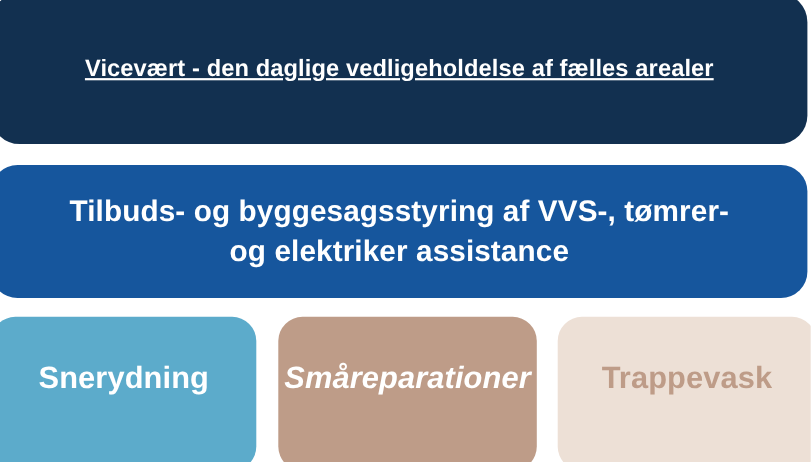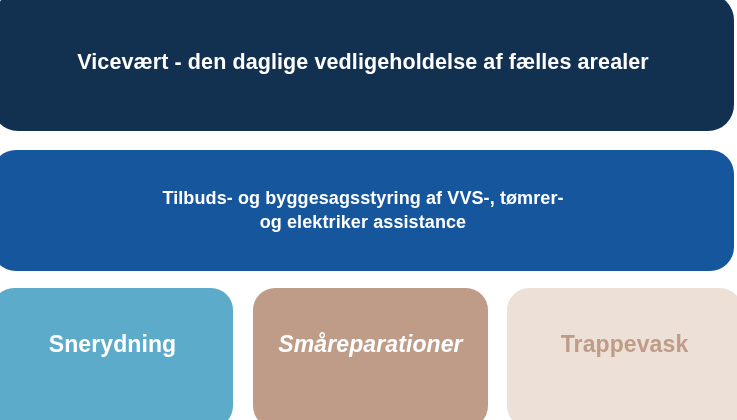--- a/index.html
+++ b/index.html
@@ -43,43 +43,44 @@
   #card-vicevaert {
     left: -8px;
     top: -6px;
     width: 742px;
     height: 137px;
     border-radius: 26px;
   }
   #card-vicevaert .card-label {
     font-size: 21.5px;
     padding: 0 26px;
+    text-decoration: underline;
   }
 
   
   #card-tilbudsstyring {
     left: -8px;
     top: 150px;
     width: 742px;
     height: 121px;
     border-radius: 24px;
   }
   #card-tilbudsstyring .card-label {
-    font-size: 18px;
+    font-size: 27px;
     padding: 0 40px;
   }
 
   
   .card-small {
     top: 288px;
     height: 140px;
     border-radius: 22px;
   }
   .card-small .card-label {
-    font-size: 23px;
+    font-size: 28px;
     padding: 0 12px;
     
     position: relative;
     top: -14px;
   }
   #card-snerydning   { left: -8px;  width: 241px; }
   #card-smaareparationer { left: 253px; width: 235px; }
   #card-trappevask   { left: 507px; width: 235px; }
 </style>
 </head>

